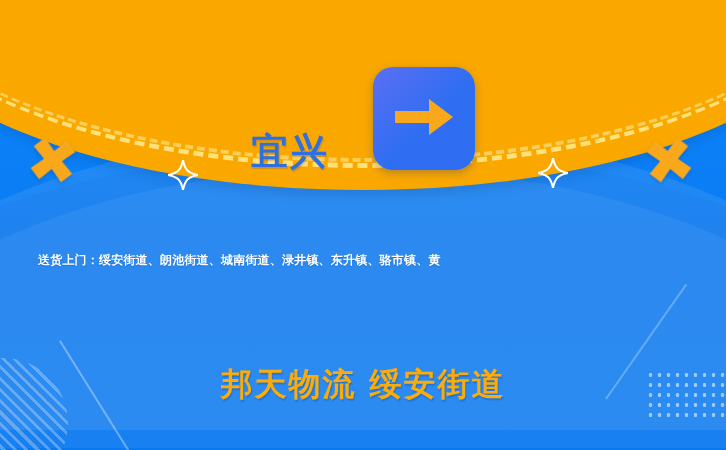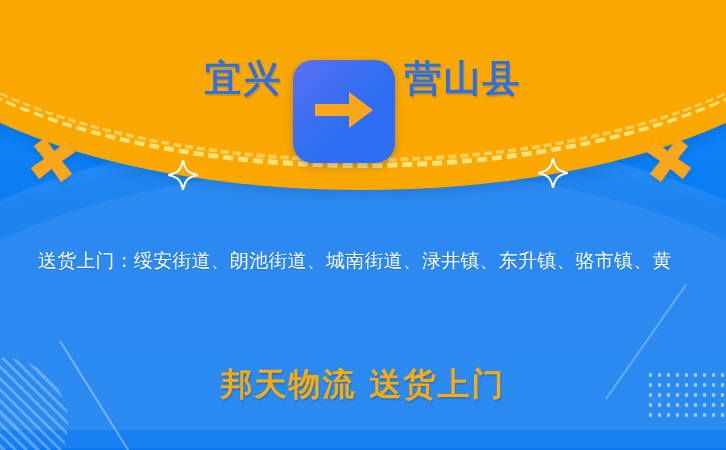--- a/index.html
+++ b/index.html
@@ -55,21 +55,21 @@
   }
   .wave-c{
     left:-180px;top:168px;width:1086px;height:280px;
     background:rgba(255,255,255,.06);
     border-radius:50% 50% 0 0/100% 100% 0 0;
   }
 
   
   .header-row{
     position:absolute;left:0;top:60px;width:726px;height:110px;
-    display:flex;align-items:flex-start;justify-content:center;gap:10px;
+    display:flex;align-items:flex-end;justify-content:center;gap:44px;
   }
   .city{
     font-family:"DejaVu Serif","Liberation Serif",serif;
     font-weight:bold;font-size:37px;color:#2f6fe0;
     letter-spacing:2px;line-height:1;
     text-shadow:1px 2px 0 rgba(20,60,140,.18);
     white-space:nowrap;
   }
   .arrow-box{
     width:102px;height:103px;border-radius:20px;
@@ -112,21 +112,21 @@
     position:absolute;left:606px;top:398px;width:140px;height:2px;
     background:rgba(255,255,255,.28);transform:rotate(-55deg);
     transform-origin:left center;
   }
 
   
   .delivery{
     position:absolute;left:38px;top:246px;width:654px;
     color:#ffffff;
     font-family:"DejaVu Serif","Liberation Serif",serif;
-    font-weight:normal;font-size:19px;line-height:28.5px;
+    font-weight:bold;font-size:12px;line-height:28.5px;
     letter-spacing:.2px;
     text-shadow:0 1px 1px rgba(0,60,140,.25);
   }
   .delivery .ln{display:block;white-space:nowrap;}
 
   
   .slogan{
     position:absolute;left:0;top:363px;width:726px;text-align:center;
     color:#fbab0a;
     font-family:"DejaVu Serif","Liberation Serif",serif;
@@ -178,22 +178,21 @@
     <div class="city">宜兴</div>
 
     <div class="arrow-box">
       <span class="arrow-glyph">
         <svg width="62" height="48" viewBox="0 0 62 48" aria-hidden="true">
           <path d="M2 18 H36 V6 L60 24 L36 42 V30 H2 Z" fill="#f9a81c"></path>
         </svg>
       </span>
     </div>
 
-    <div class="city">营山县</div>
   </div>
 
   <div class="delivery">
     <span class="ln">送货上门：绥安街道、朗池街道、城南街道、渌井镇、东升镇、骆市镇、黄</span>
   </div>
 
-  <div class="slogan">邦天物流 送货上门</div>
+  <div class="slogan">邦天物流 绥安街道</div>
 
 </div>
 
 </body></html>

